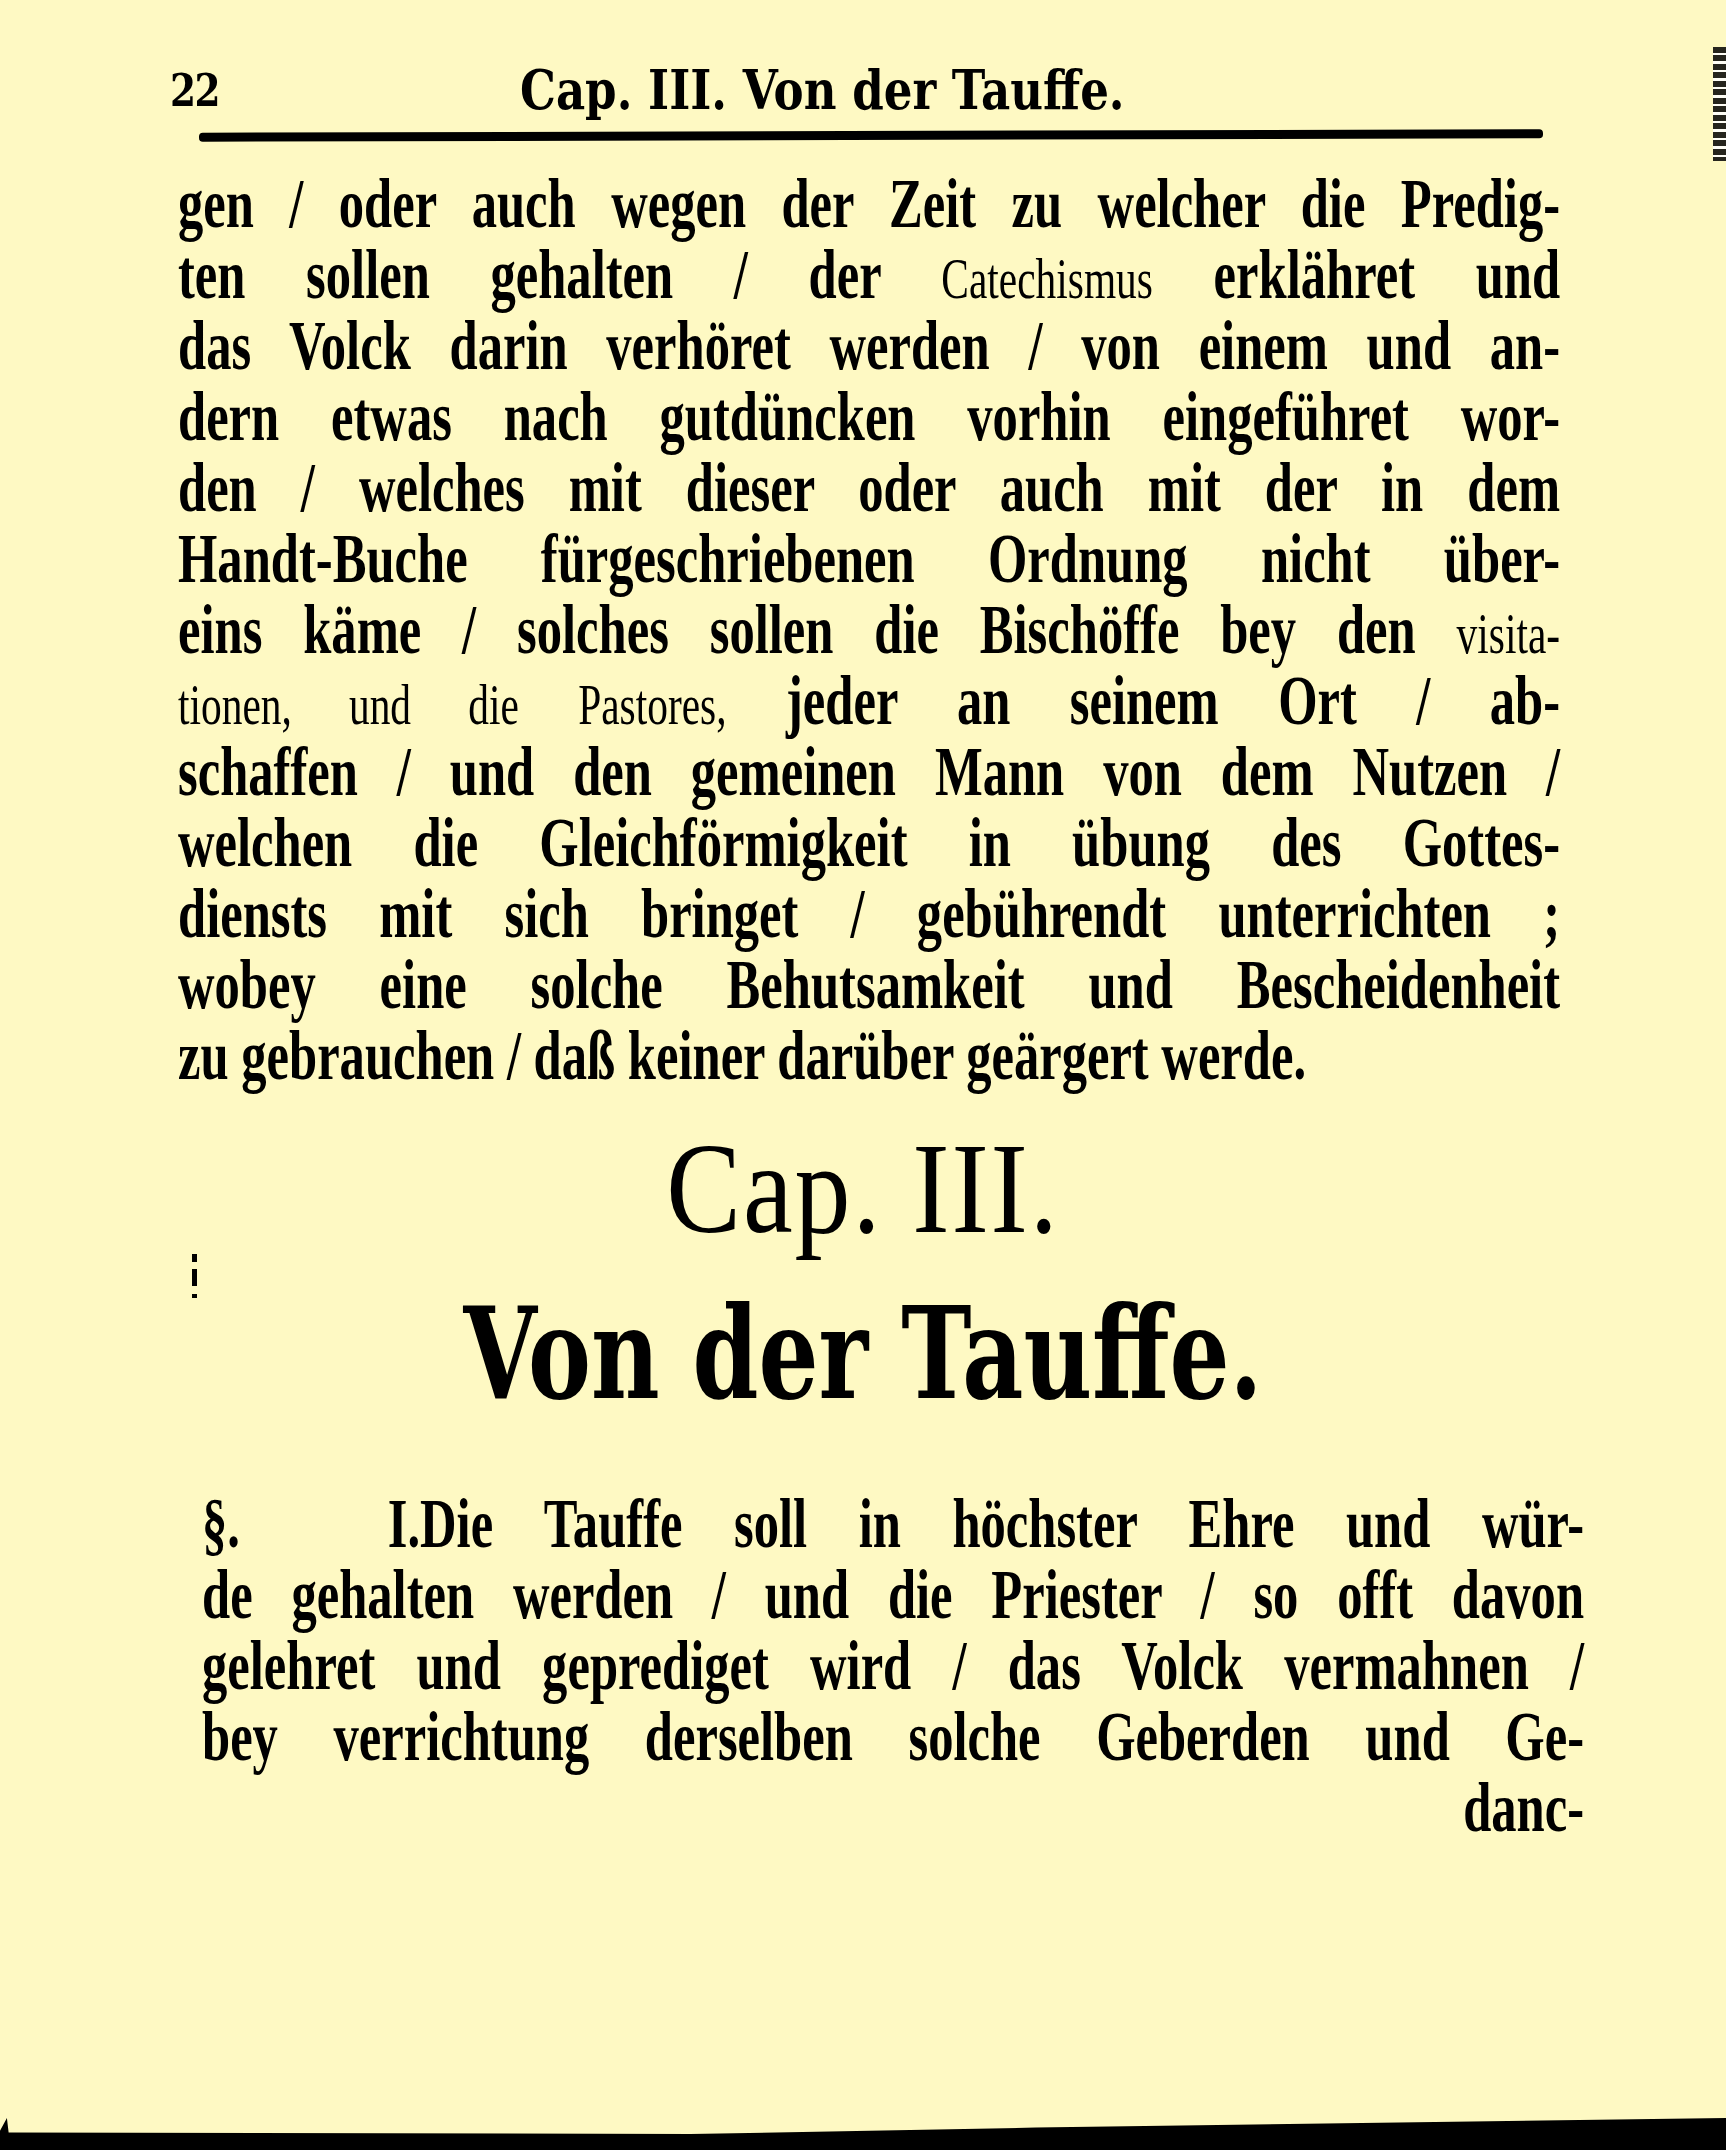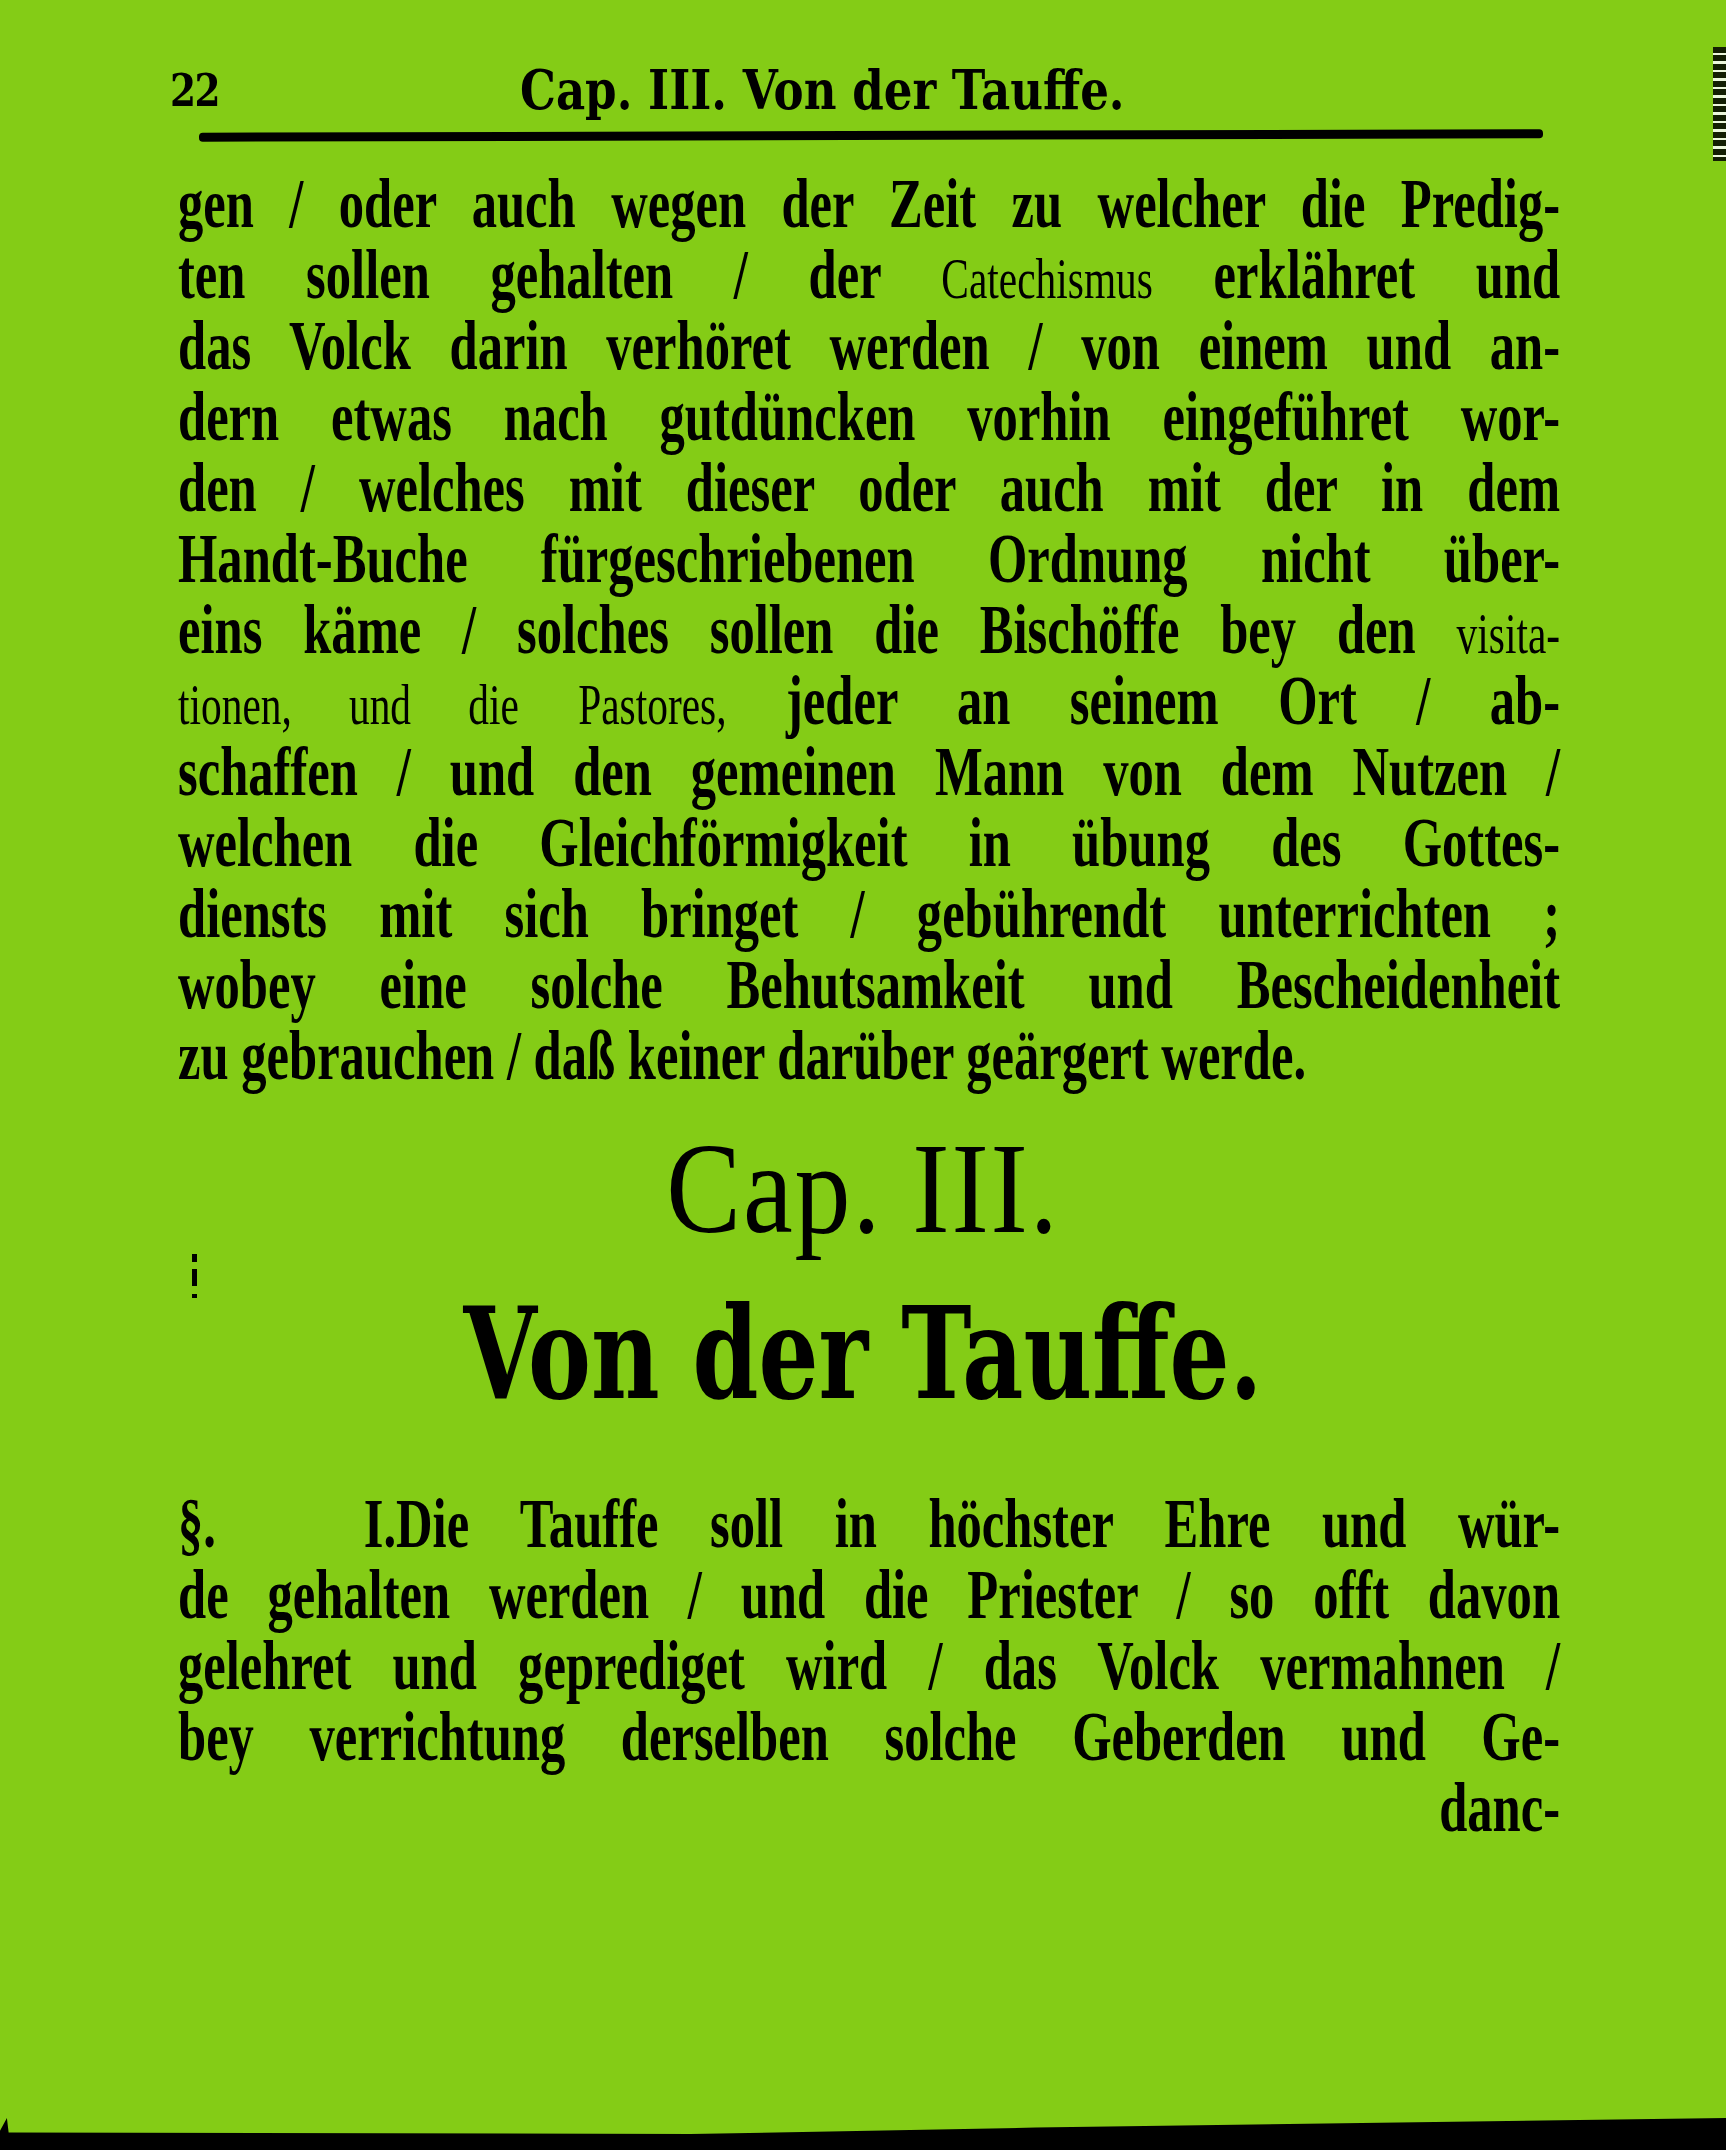--- a/index.html
+++ b/index.html
@@ -13,21 +13,21 @@
       position: relative;
       overflow: hidden;
       color: #000000;
       font-family: "DejaVu Serif", serif;
     }
     .page {
       position: absolute;
       left: 0; top: 0;
       width: 1726px;
       height: 2150px;
-      background: #84cc16;
+      background: #fef9c3;
     }
     
     .running-header {
       position: absolute;
       left: 170px;
       top: 57px;
       width: 1382px;
       height: 66px;
     }
     .page-number {
@@ -112,21 +112,21 @@
       left: 0;
       width: 1726px;
       top: 1282px;
       text-align: center;
       font-family: "DejaVu Serif", serif;
       font-weight: bold;
       font-size: 121px;
       transform: scaleX(0.78) scaleY(1.05);
       transform-origin: center center;
     }
-    #block2 { top: 1488px; }
+    #block2 { top: 1488px; margin-left: 24px; }
     .section-mark {
       display: inline-block;
       width: 237px;
     }
     
     .scan-edge-right {
       position: absolute;
       right: 0;
       top: 47px;
       width: 13.2px;

